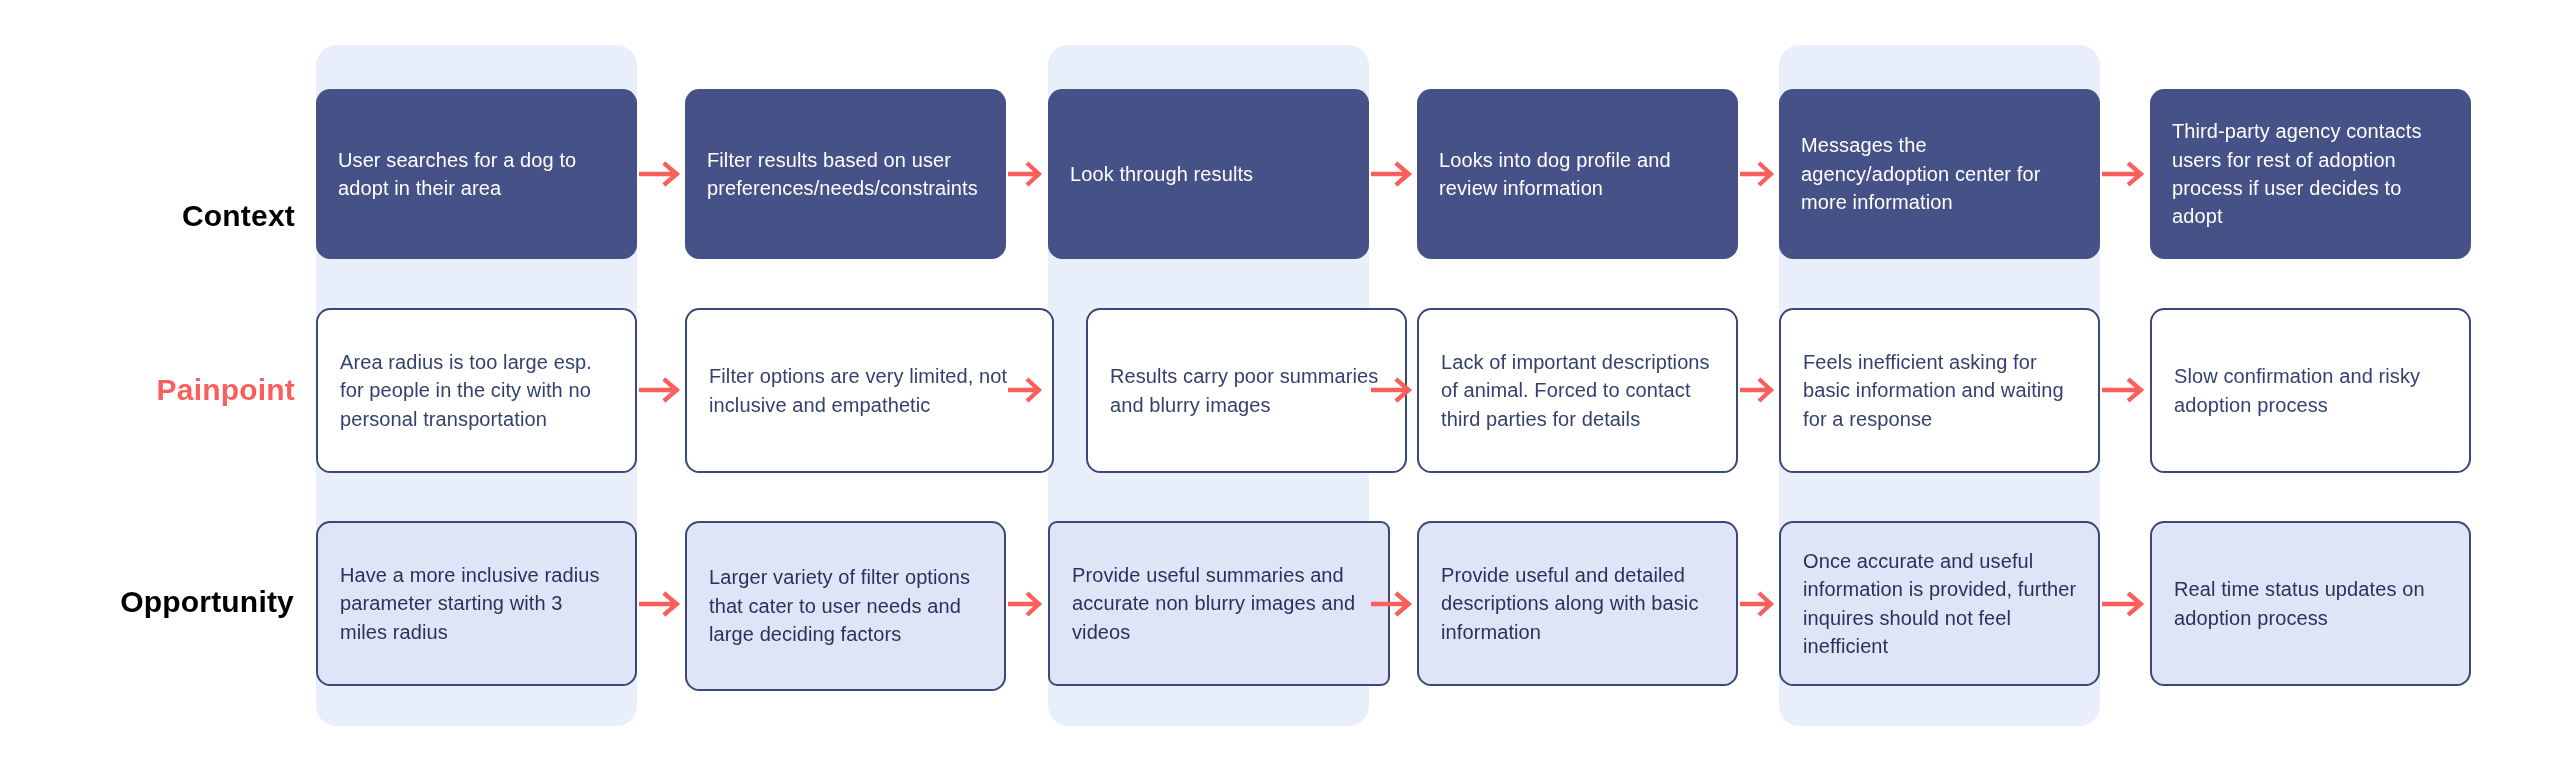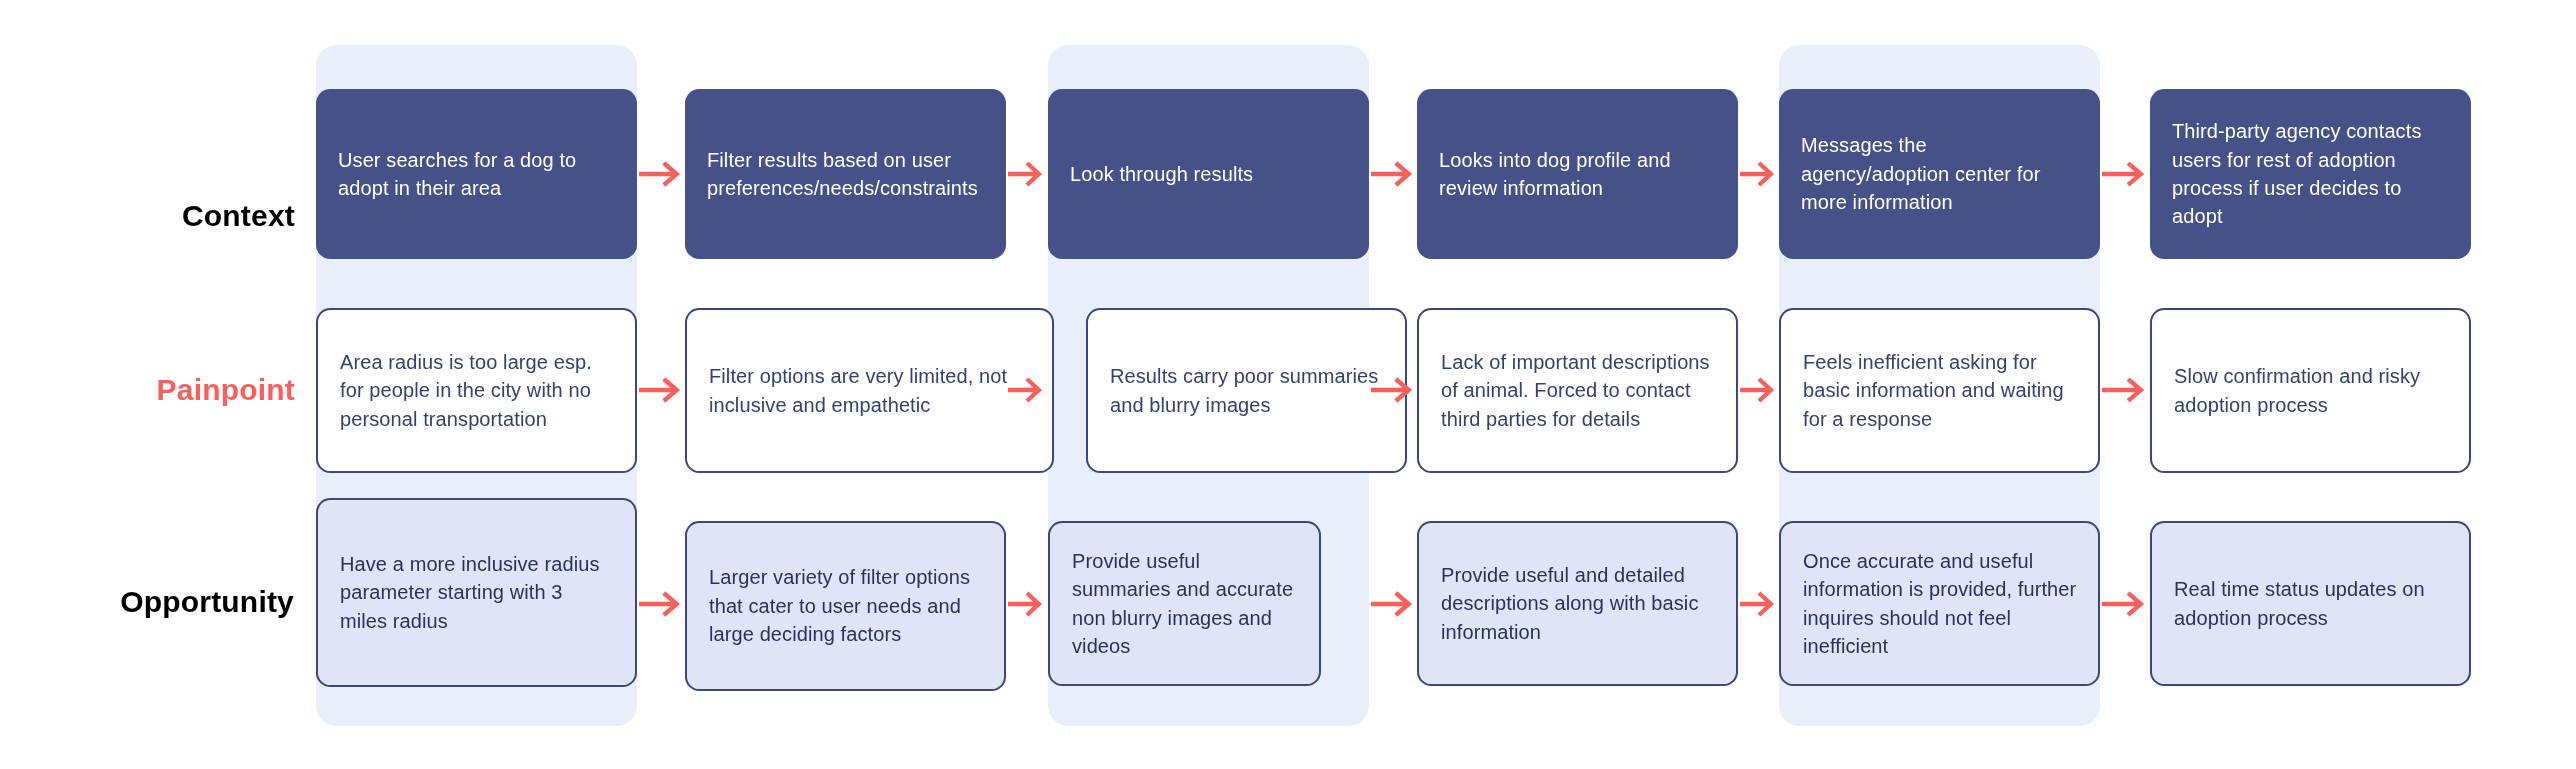--- a/index.html
+++ b/index.html
@@ -130,27 +130,27 @@
   <div class="card pain" style="left:1779px; top:308px; width:321px; height:165px;">
     <span class="card-text">Feels inefficient asking for basic information and waiting for a response</span>
   </div>
   <div class="card pain" style="left:1417px; top:308px; width:321px; height:165px;">
     <span class="card-text">Lack of important descriptions of animal. Forced to contact third parties for details</span>
   </div>
   <div class="card pain" style="left:2150px; top:308px; width:321px; height:165px;">
     <span class="card-text">Slow confirmation and risky adoption process</span>
   </div>
 
-  <div class="card opp" style="left:316px; top:498px; width:321px; height:189px;">
+  <div class="card opp" style="left:316px; top:521px; width:321px; height:165px;">
     <span class="card-text">Have a more inclusive radius parameter starting with 3 miles radius</span>
   </div>
   <div class="card opp" style="left:685px; top:521px; width:321px; height:170px;">
     <span class="card-text">Larger variety of filter options that cater to user needs and large deciding factors</span>
   </div>
-  <div class="card opp" style="left:1048px; top:521px; width:273px; height:165px;">
+  <div class="card opp" style="left:1048px; top:521px; width:342px; height:165px;border-radius:9px;">
     <span class="card-text">Provide useful summaries and accurate non blurry images and videos</span>
   </div>
   <div class="card opp" style="left:1417px; top:521px; width:321px; height:165px;">
     <span class="card-text">Provide useful and detailed descriptions along with basic information</span>
   </div>
   <div class="card opp" style="left:1779px; top:521px; width:321px; height:165px;">
     <span class="card-text">Once accurate and useful information is provided, further inquires should not feel inefficient</span>
   </div>
   <div class="card opp" style="left:2150px; top:521px; width:321px; height:165px;">
     <span class="card-text">Real time status updates on adoption process</span>

